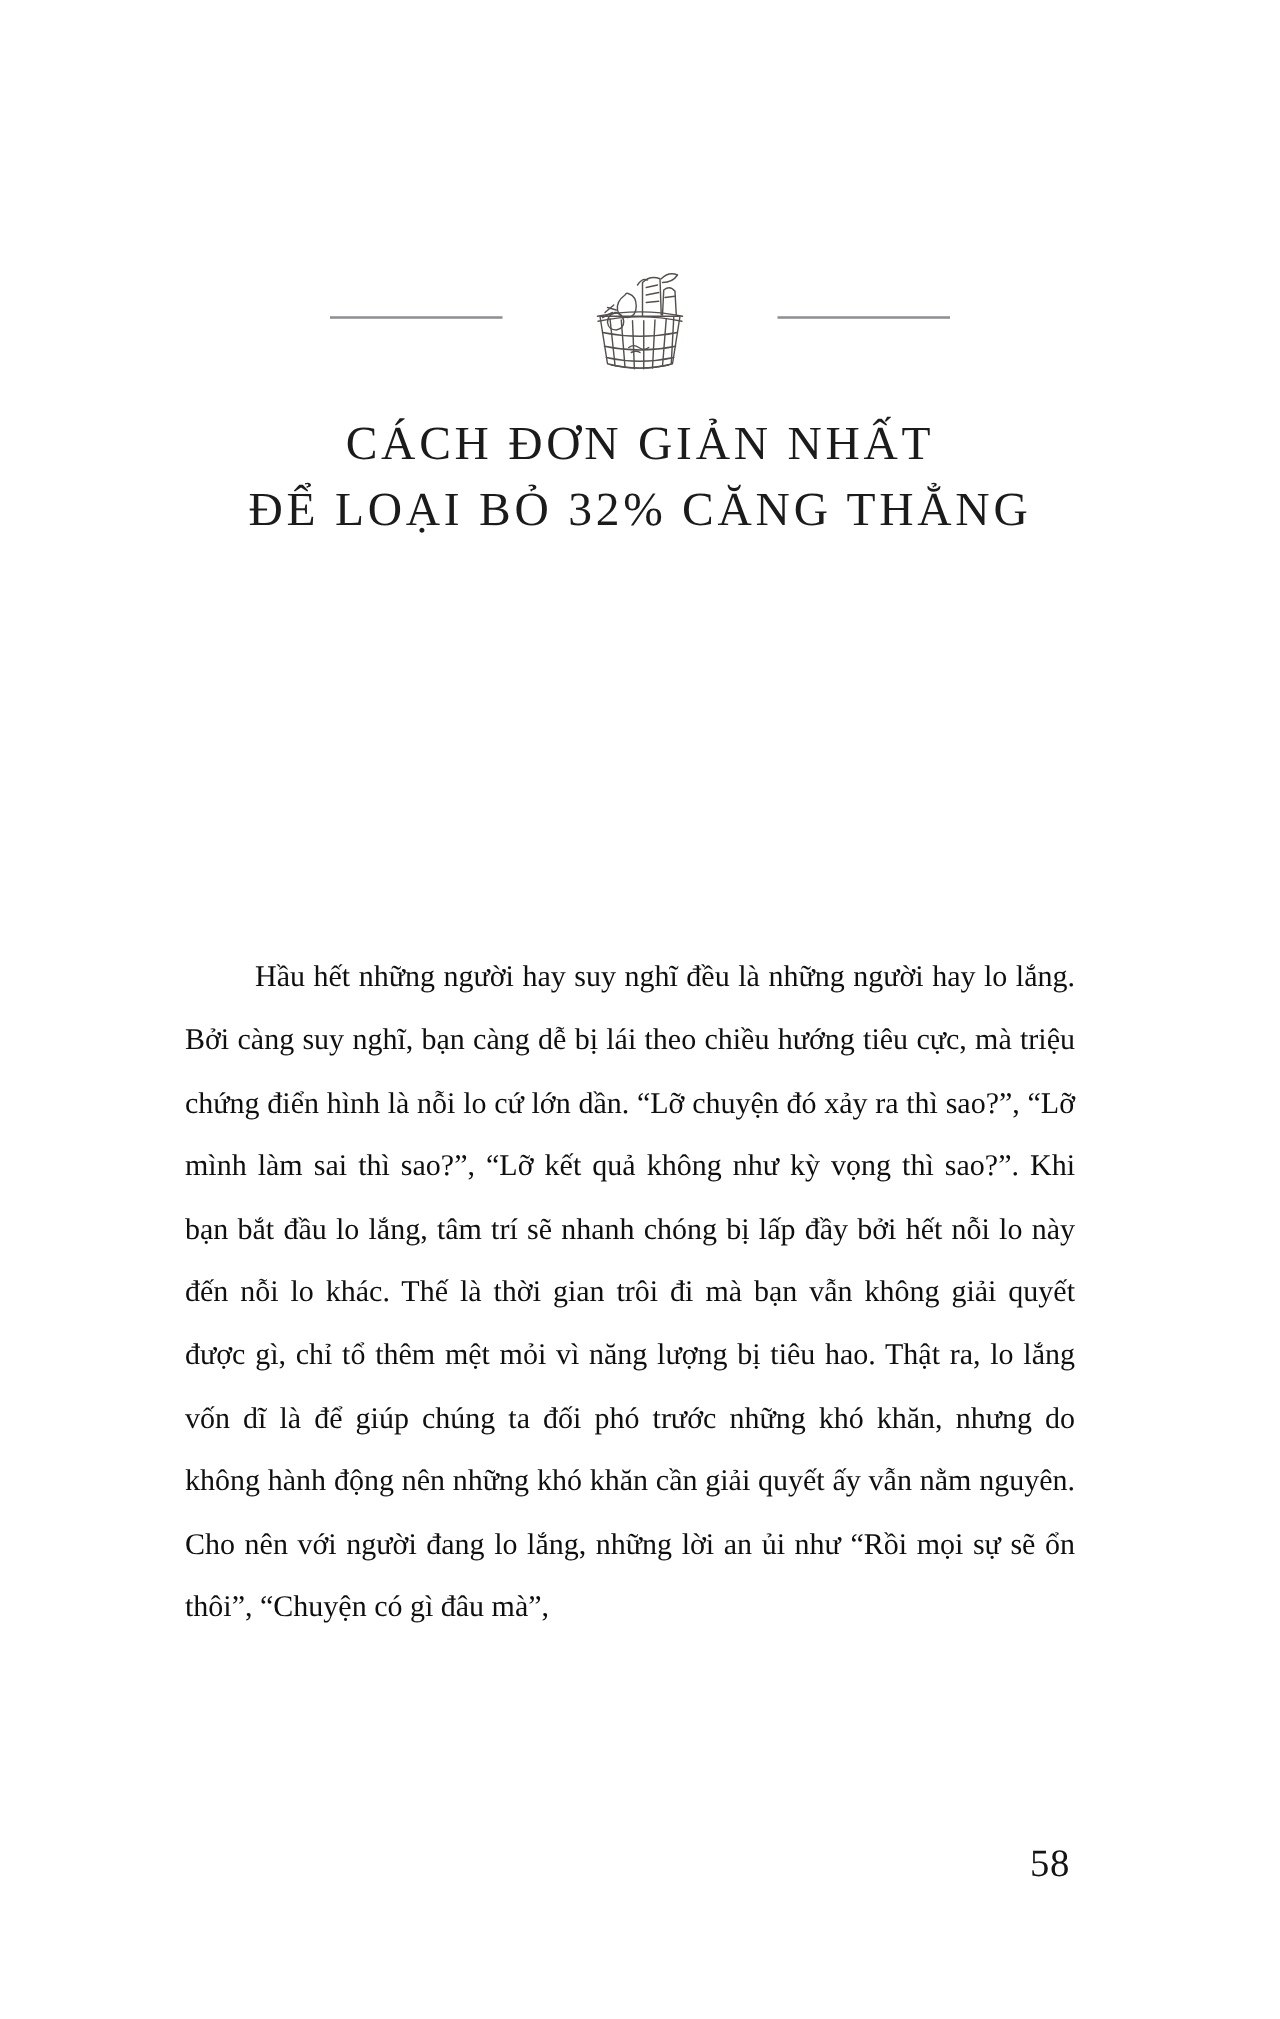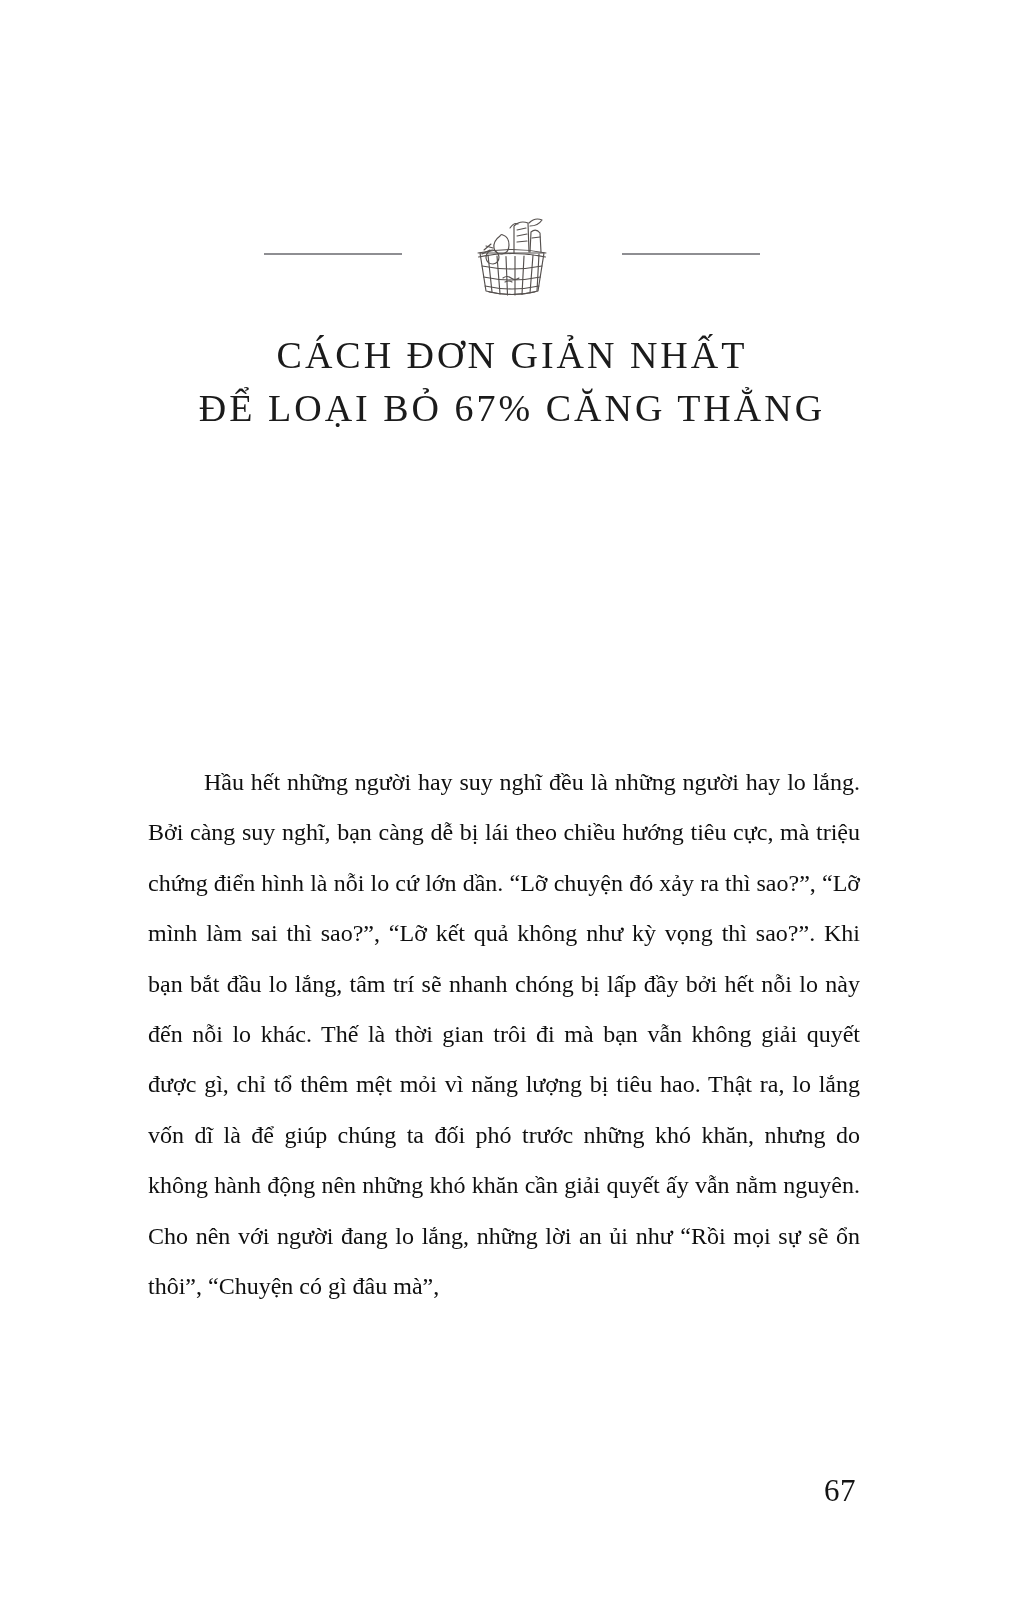--- a/index.html
+++ b/index.html
@@ -140,22 +140,22 @@
       <path d="M69 17 Q75 11 82 14 Q78 20 70 20"></path>
       <path d="M50 22 Q54 16 58 18"></path>
 
       <path d="M43 72 q4 -3 8 0 q4 3 8 0"></path>
       <path d="M45 76 q4 -2 7 0"></path>
     </svg>
   </div>
 
   <h1 class="chapter-title">
     <span class="tline">CÁCH ĐƠN GIẢN NHẤT</span>
-    <span class="tline">ĐỂ LOẠI BỎ 67% CĂNG THẲNG</span>
+    <span class="tline">ĐỂ LOẠI BỎ 32% CĂNG THẲNG</span>
   </h1>
 
   <div class="body-copy">
     <p>Hầu hết những người hay suy nghĩ đều là những người hay lo lắng. Bởi càng suy nghĩ, bạn càng dễ bị lái theo chiều hướng tiêu cực, mà triệu chứng điển hình là nỗi lo cứ lớn dần. “Lỡ chuyện đó xảy ra thì sao?”, “Lỡ mình làm sai thì sao?”, “Lỡ kết quả không như kỳ vọng thì sao?”. Khi bạn bắt đầu lo lắng, tâm trí sẽ nhanh chóng bị lấp đầy bởi hết nỗi lo này đến nỗi lo khác. Thế là thời gian trôi đi mà bạn vẫn không giải quyết được gì, chỉ tổ thêm mệt mỏi vì năng lượng bị tiêu hao. Thật ra, lo lắng vốn dĩ là để giúp chúng ta đối phó trước những khó khăn, nhưng do không hành động nên những khó khăn cần giải quyết ấy vẫn nằm nguyên. Cho nên với người đang lo lắng, những lời an ủi như “Rồi mọi sự sẽ ổn thôi”, “Chuyện có gì đâu mà”,</p>
   </div>
 
-  <div class="folio">67</div>
+  <div class="folio">58</div>
 
 </div>
 
 </body></html>

